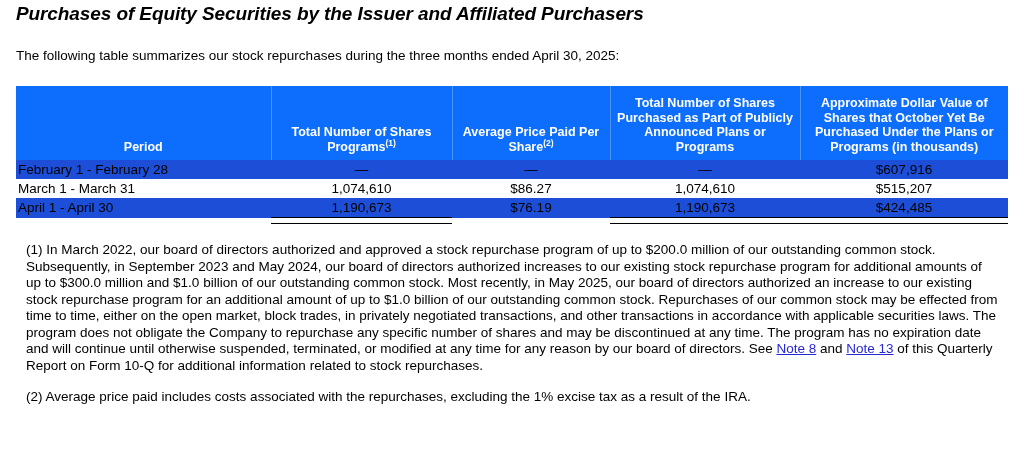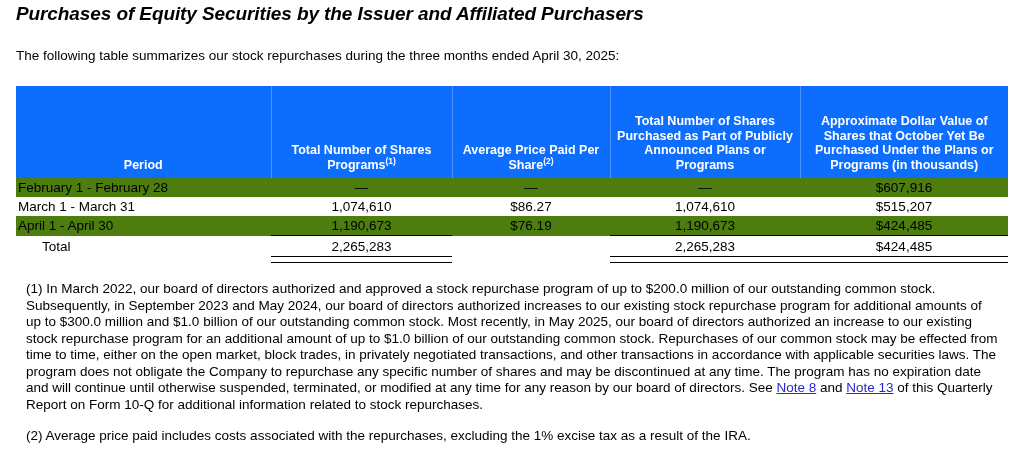--- a/index.html
+++ b/index.html
@@ -51,42 +51,42 @@
 
   thead th {
     background: #0d6efd;
     color: #ffffff;
     font-weight: bold;
     font-size: 12.5px;
     line-height: 14.5px;
     text-align: center;
     vertical-align: bottom;
     padding: 6px 6px 6px 6px;
-    height: 92px;
+    height: 74px;
     box-sizing: border-box;
     border-right: 1px solid #4d94ff;
   }
   thead th:last-child { border-right: 0; }
 
   .sup {
     font-size: 8.5px;
     vertical-align: super;
     line-height: 0;
   }
 
   tbody td {
     font-size: 13.5px;
     line-height: 15px;
     padding: 2px 6px;
     vertical-align: top;
     white-space: nowrap;
   }
   td.num { text-align: center; }
   td.period-cell { text-align: left; padding-left: 2px; }
-  tr.shaded td { background: #4d7c0f; margin-left: 31px; }
+  tr.shaded td { background: #1d4ed8; margin-left: 31px; }
   tr.plain td  { background: #ffffff; }
 
   tr.total-row td { background: #ffffff; padding-top: 3px; }
   td.total-label {
     text-align: left;
     padding-left: 26px;
   }
   
   tr.total-row td.ruled-top {
     border-top: 1.6px solid #000000;
@@ -155,27 +155,20 @@
         <td class="num">1,074,610</td>
         <td class="num">$515,207</td>
       </tr>
       <tr class="shaded">
         <td class="period-cell">April 1 - April 30</td>
         <td class="num">1,190,673</td>
         <td class="num">$76.19</td>
         <td class="num">1,190,673</td>
         <td class="num">$424,485</td>
       </tr>
-      <tr class="total-row">
-        <td class="total-label">Total</td>
-        <td class="num ruled-top">2,265,283</td>
-        <td class="num"></td>
-        <td class="num ruled-top">2,265,283</td>
-        <td class="num ruled-top">$424,485</td>
-      </tr>
       <tr class="total-underline">
         <td></td>
         <td class="dbl"></td>
         <td></td>
         <td class="dbl"></td>
         <td class="dbl"></td>
       </tr>
     </tbody>
   </table>
 

